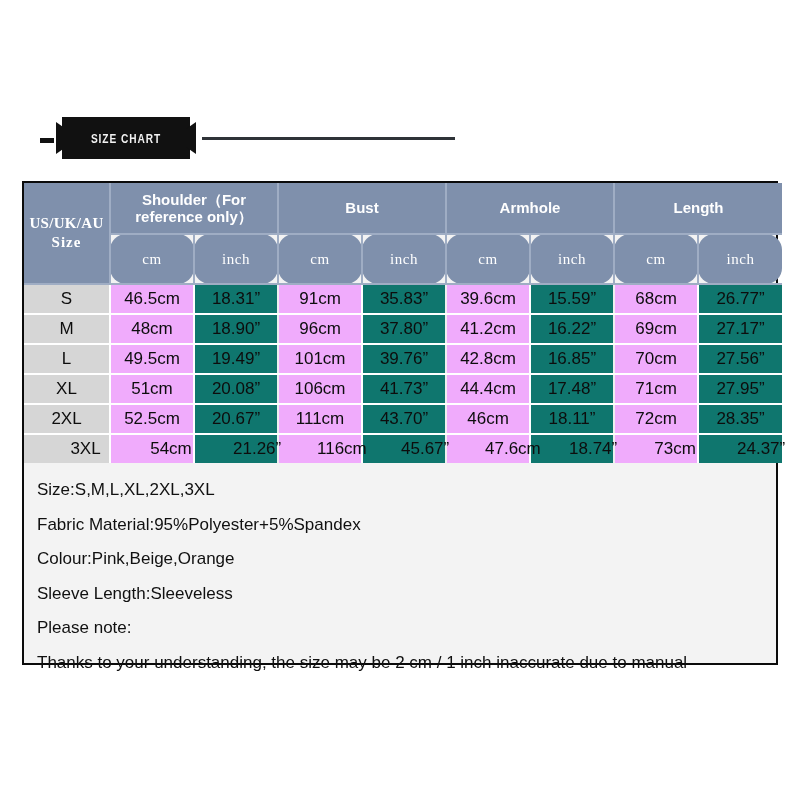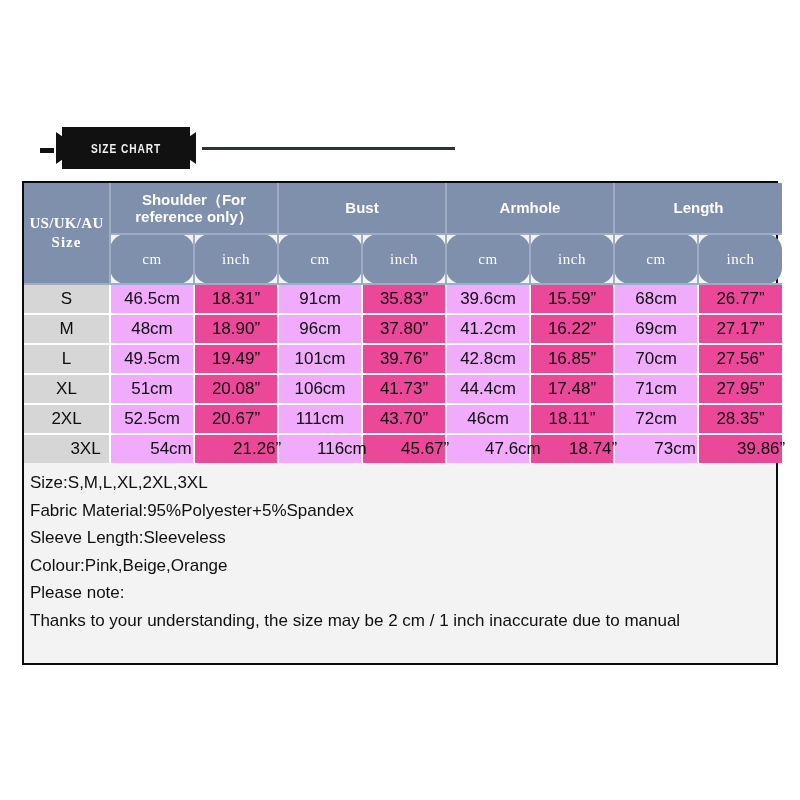--- a/index.html
+++ b/index.html
@@ -12,21 +12,21 @@
     height: 800px;
     position: relative;
     font-family: "Liberation Sans", sans-serif;
     overflow: hidden;
   }
 
   
   #banner {
     position: absolute;
     left: 22px;
-    top: 126px;
+    top: 116px;
     width: 756px;
     height: 50px;
   }
   .banner-dash {
     position: absolute;
     left: 18px;
     top: 22px;
     width: 14px;
     height: 5px;
     background: #111111;
@@ -146,34 +146,34 @@
   
   tr.data-row td {
     height: 28px;
     font-size: 17px;
     color: #0d0d0d;
     border-bottom: 2px solid #ffffff;
     font-family: "Liberation Sans", sans-serif;
   }
   td.c-size  { background: #d6d6d6; }
   td.c-cm    { background: #f0abfc; }
-  td.c-inch  { background: #ec4899; }
+  td.c-inch  { background: #0f766e; }
 
   td.c-size, td.c-cm { border-right: 2px solid #ffffff; }
   td.c-inch { border-right: 2px solid #efefef; }
   td.c-inch.last { border-right: none; }
   tr.data-row.last td { border-bottom: none; padding-left: 38px; }
 
   
   #desc {
     padding: 6px 0 0 6px;
     color: #101010;
   }
   #desc p {
-    margin: 0;
+    margin: 7px;
     font-size: 17px;
     line-height: 27.5px;
     font-family: "Liberation Sans", sans-serif;
     color: #101010;
     white-space: nowrap;
   }
 </style>
 </head>
 <body>
 
@@ -280,27 +280,27 @@
       </tr>
       <tr class="data-row last">
         <td class="c-size">3XL</td>
         <td class="c-cm">54cm</td>
         <td class="c-inch">21.26”</td>
         <td class="c-cm">116cm</td>
         <td class="c-inch">45.67”</td>
         <td class="c-cm">47.6cm</td>
         <td class="c-inch">18.74”</td>
         <td class="c-cm">73cm</td>
-        <td class="c-inch last">39.86”</td>
+        <td class="c-inch last">24.37”</td>
       </tr>
     </tbody>
   </table>
 
   <div id="desc">
     <p>Size:S,M,L,XL,2XL,3XL</p>
     <p>Fabric Material:95%Polyester+5%Spandex</p>
+    <p>Colour:Pink,Beige,Orange</p>
     <p>Sleeve Length:Sleeveless</p>
-    <p>Colour:Pink,Beige,Orange</p>
     <p>Please note:</p>
     <p>Thanks to your understanding, the size may be 2 cm / 1 inch inaccurate due to manual</p>
   </div>
 
 </div>
 
 </body></html>

